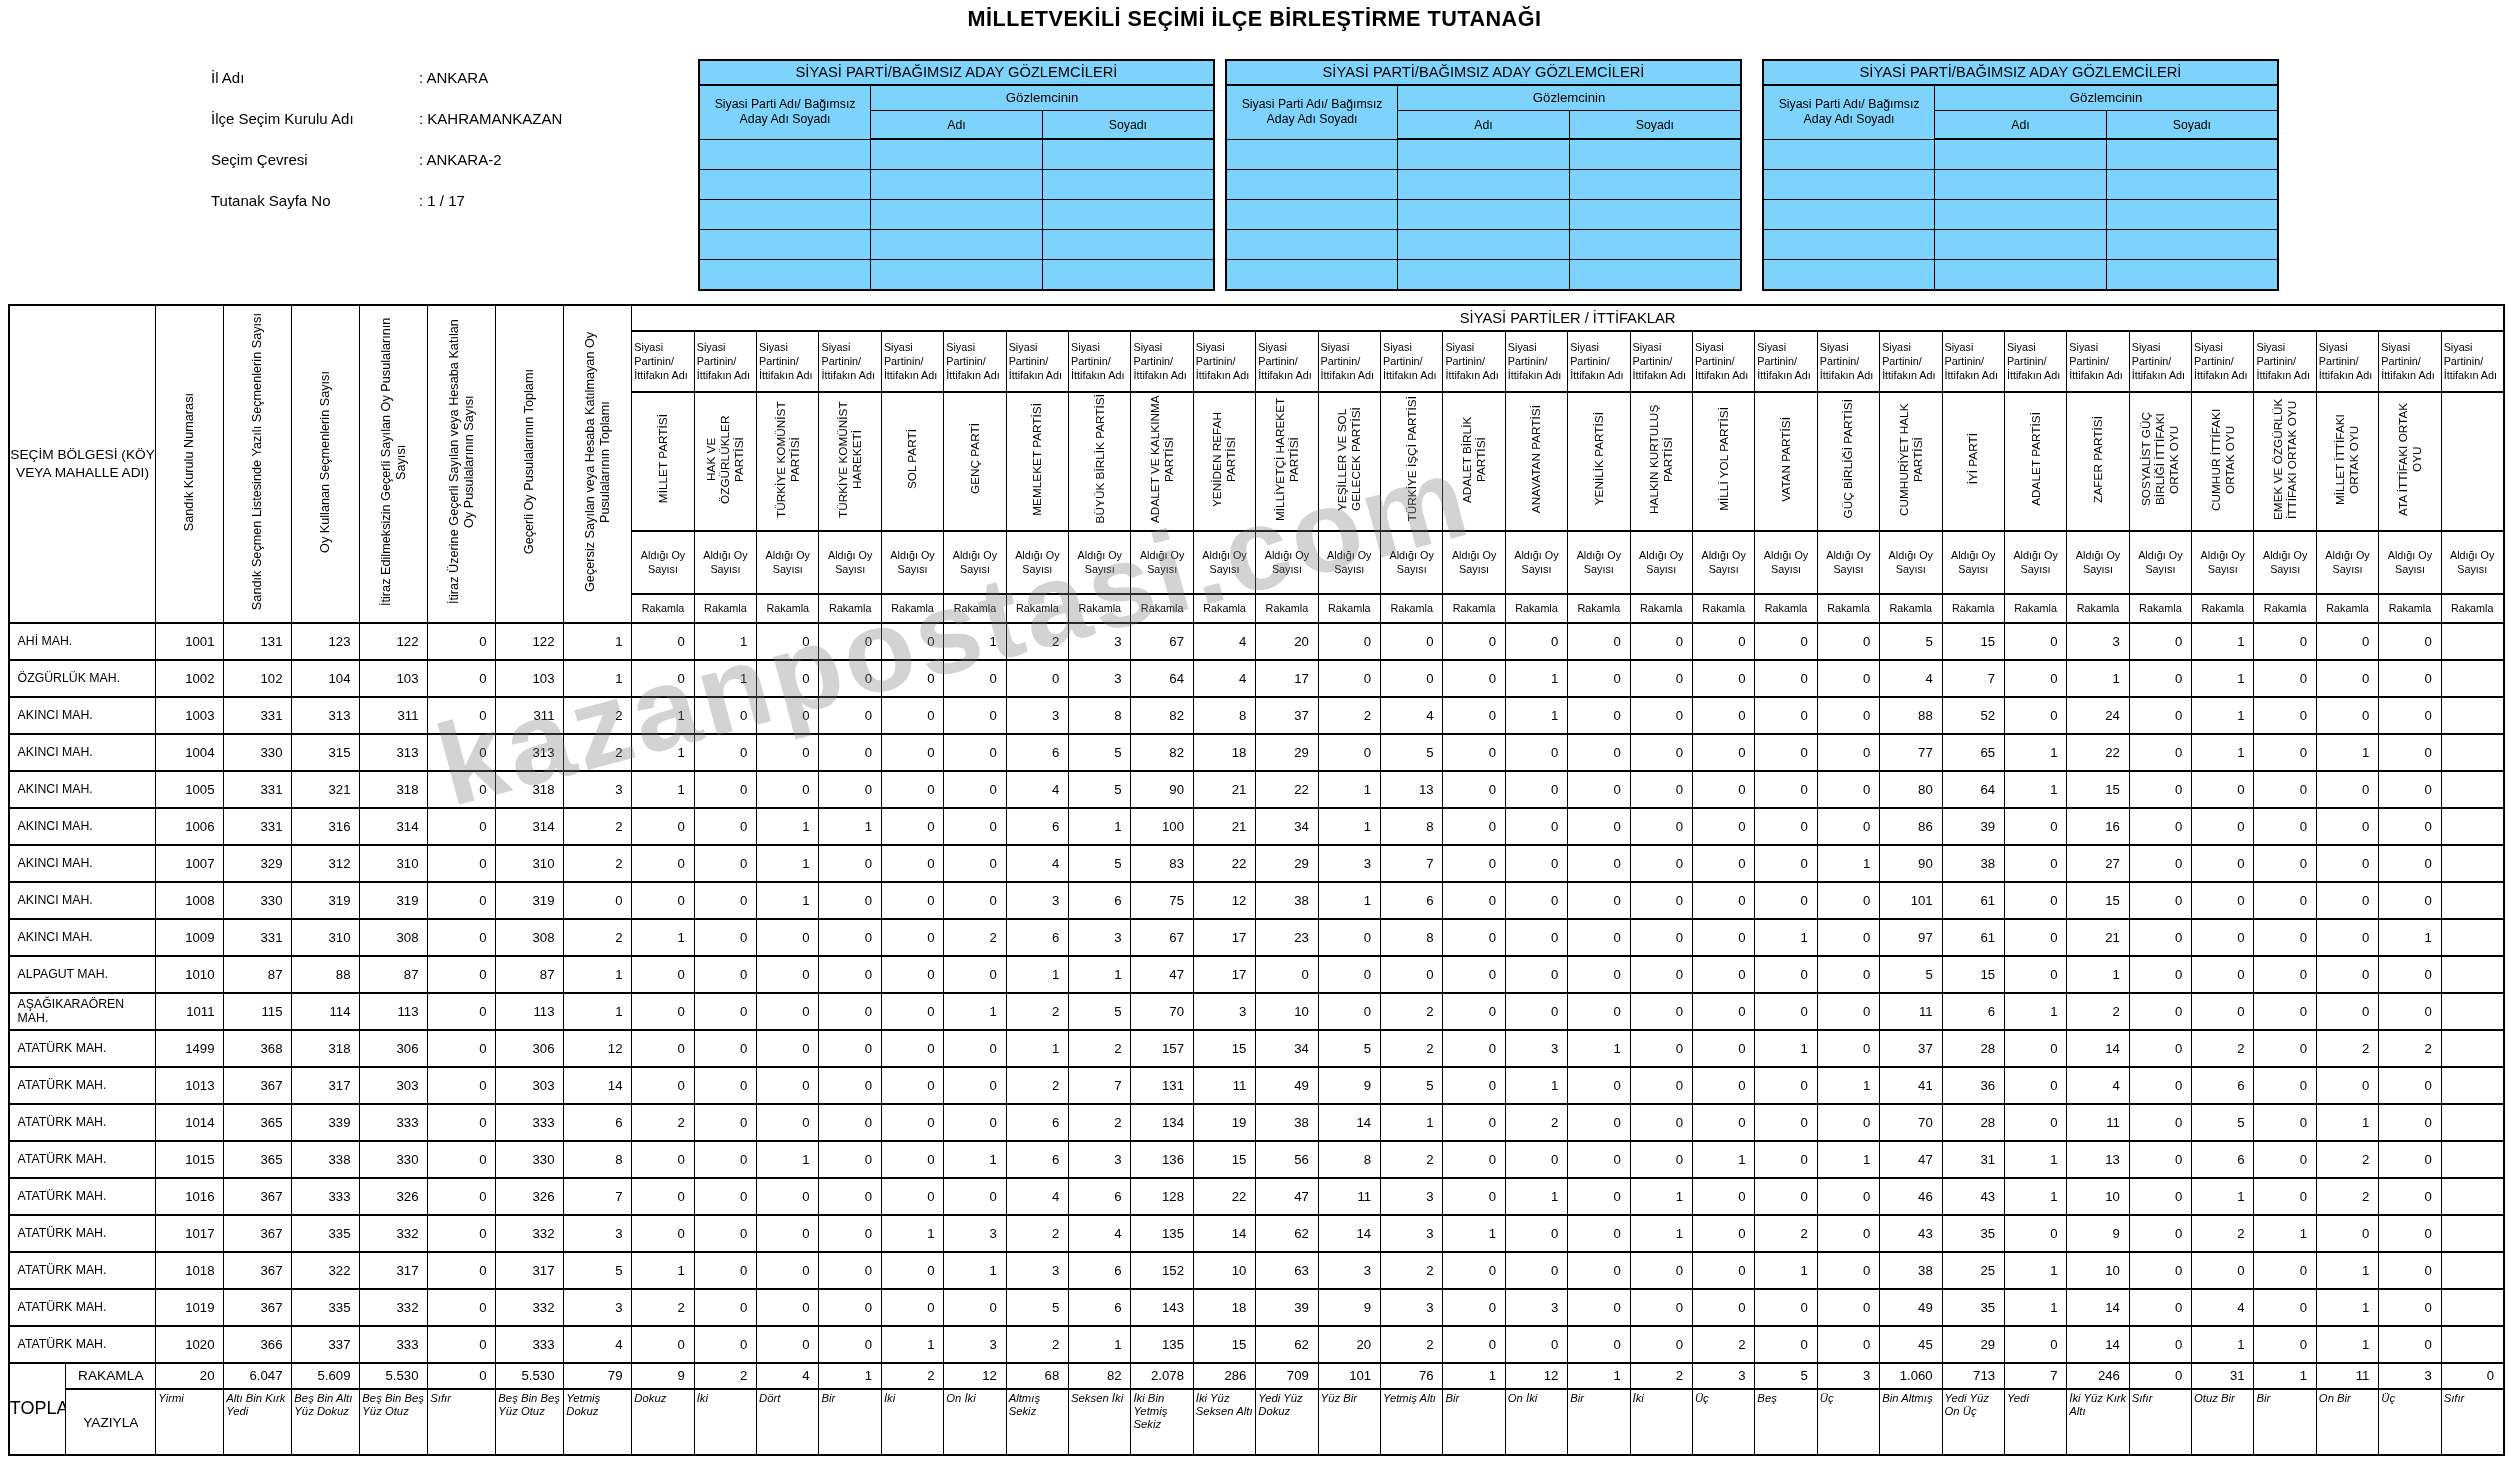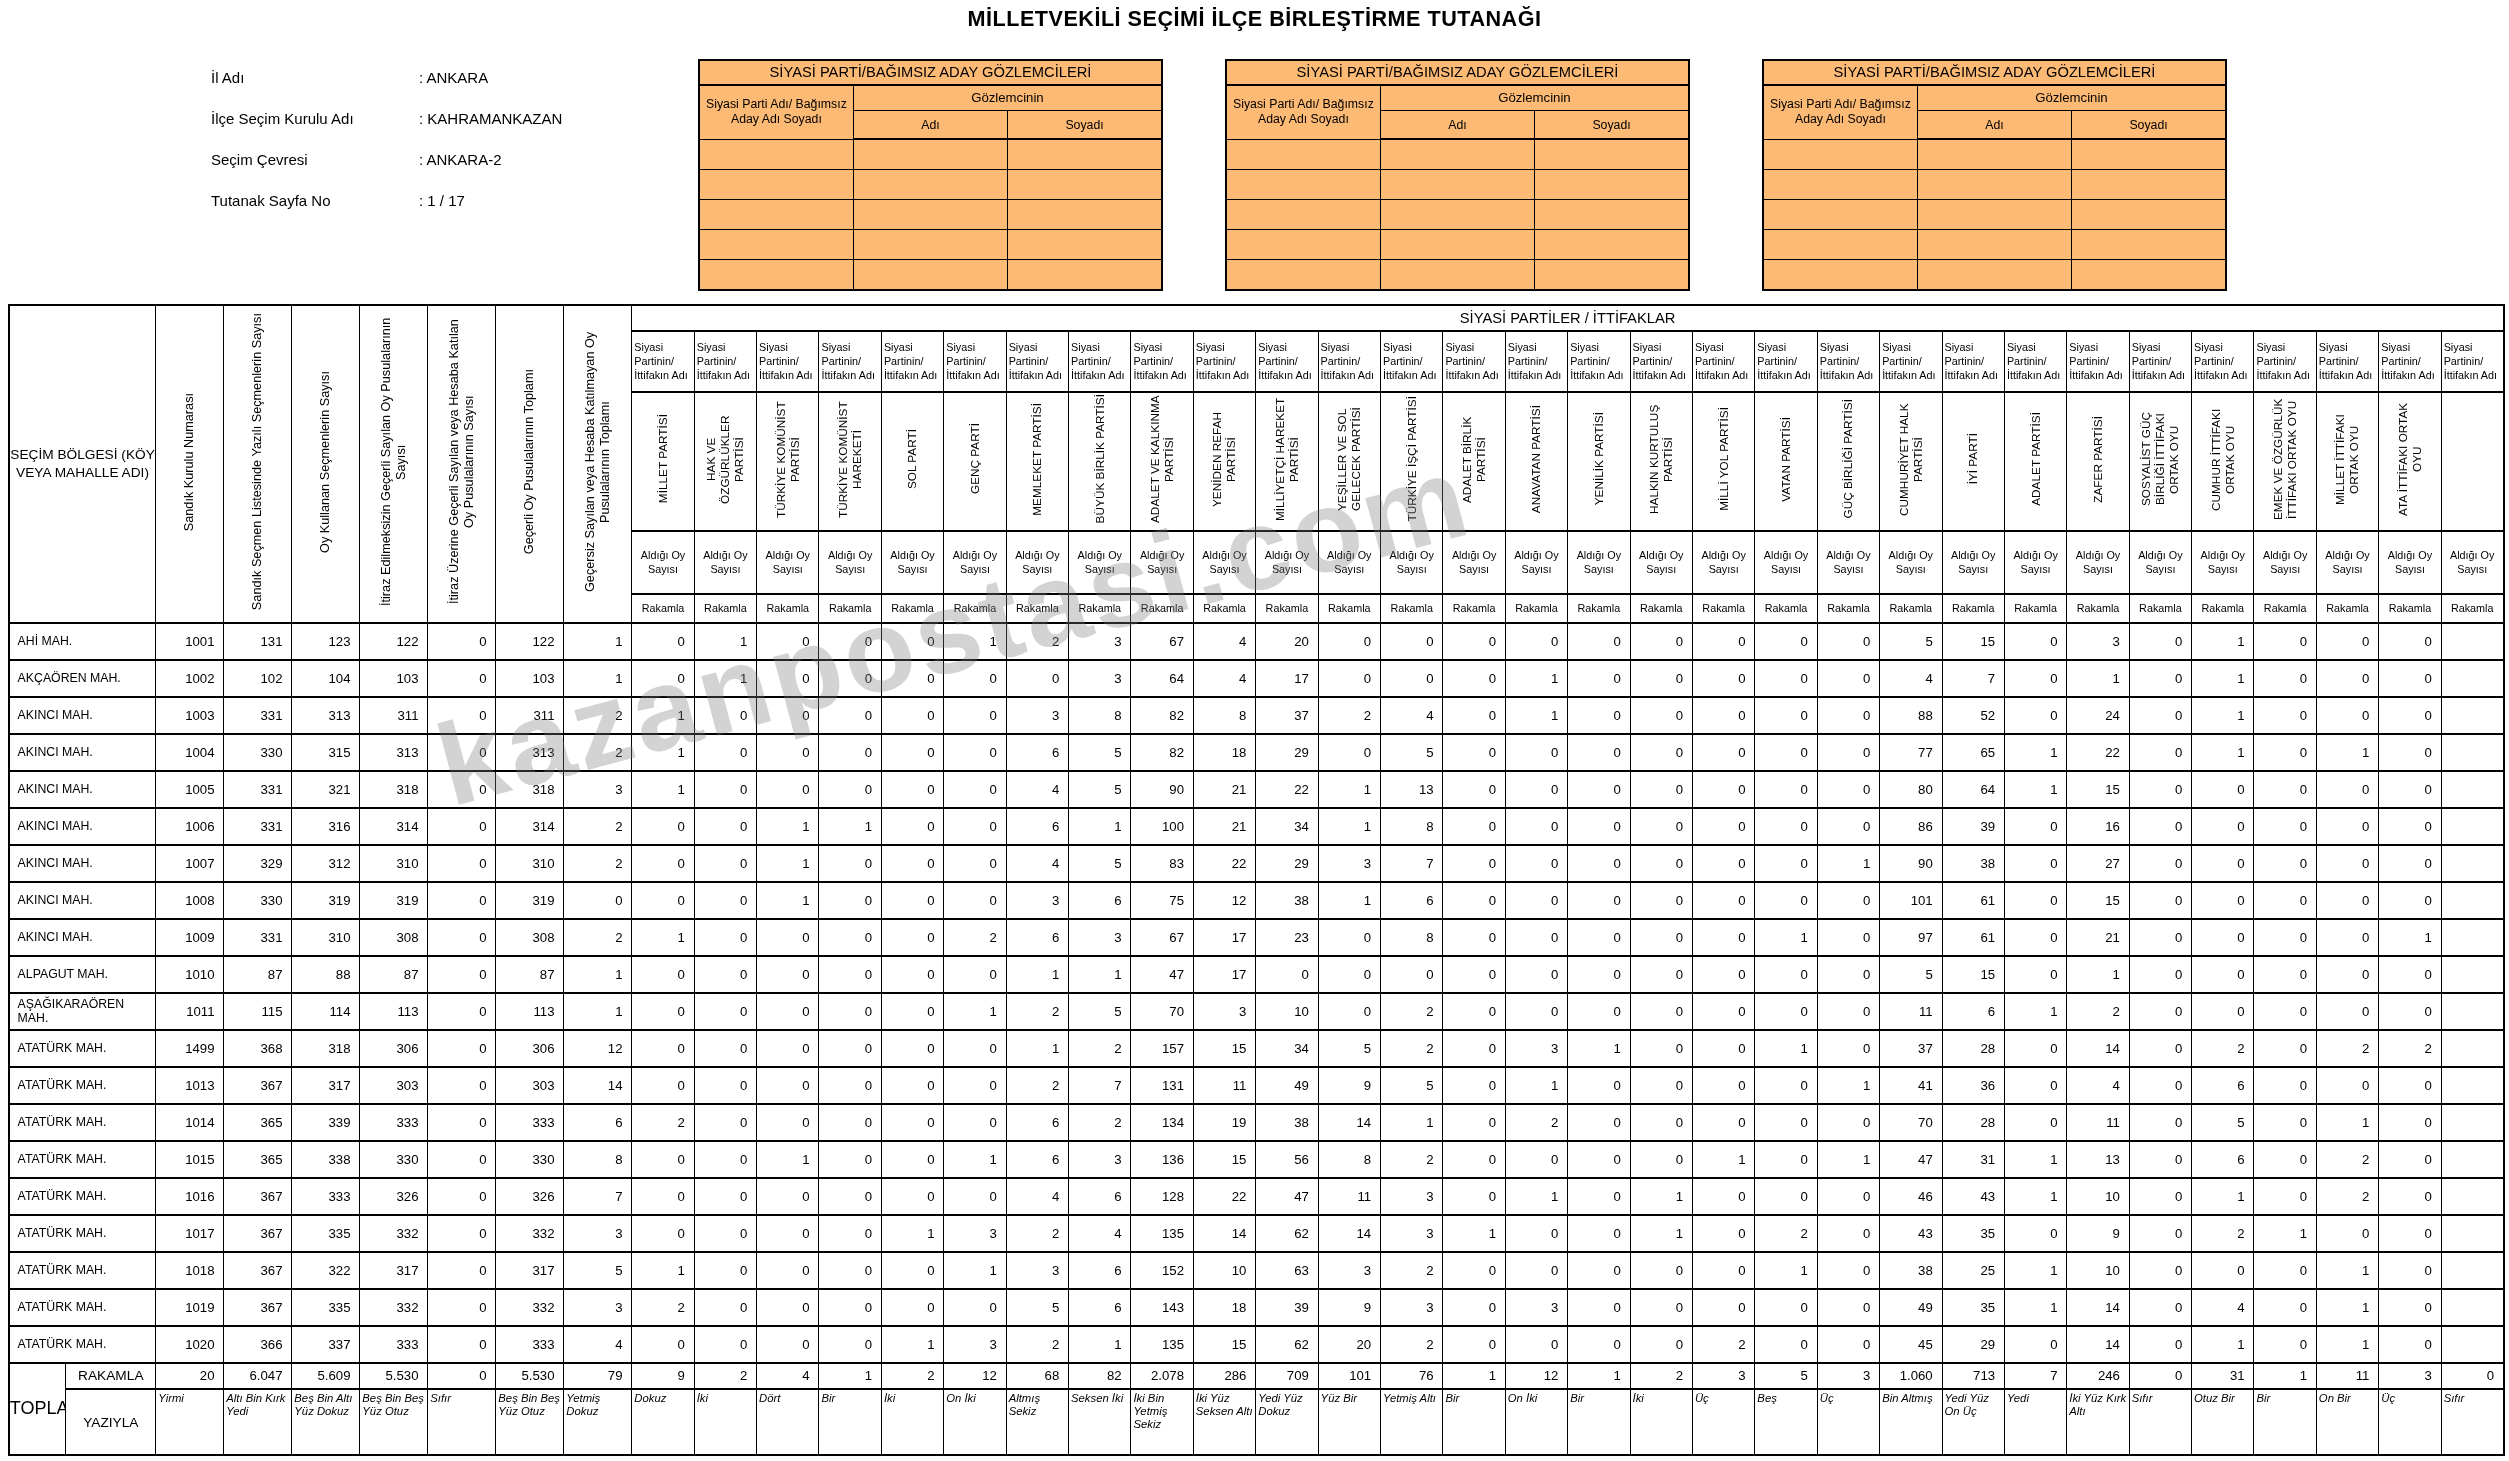--- a/index.html
+++ b/index.html
@@ -8,22 +8,22 @@
 
   .doc-title { position:absolute; top:5.9px; left:0; width:100%; text-align:center;
                font-size:21.6px; font-weight:bold; letter-spacing:0.5px; }
 
   
   .info { position:absolute; left:211px; top:69px; font-size:15px; }
   .info-row { height:41px; display:flex; align-items:flex-start; }
   .info-label { width:208px; }
 
   
-  table.obs { position:absolute; top:59px; width:465px; border-collapse:collapse;
-              table-layout:fixed; border:2.9px solid #000; background:#fdba74; }
+  table.obs { position:absolute; top:59px; width:517px; border-collapse:collapse;
+              table-layout:fixed; border:2.9px solid #000; background:#7dd3fc; }
   .obs td { border:1px solid #000; padding:0; font-weight:normal; overflow:hidden; }
   .obs .obs-title { font-size:14.7px; text-align:center; height:22.5px; border-bottom:2px solid #000; }
   .obs .pcol  { font-size:12.3px; text-align:center; line-height:1.25; }
   .obs .gozl  { font-size:13.2px; text-align:center; height:24.5px; }
   .obs .nscol { font-size:12.3px; text-align:center; height:27.4px; border-bottom:2px solid #000; }
   .obs .blank { height:29px; }
 
   
   table.main { position:absolute; left:7.8px; top:304px; width:2497px;
                border-collapse:collapse; table-layout:fixed; border:2.9px solid #000; }
@@ -425,21 +425,21 @@
             <td class="num">0</td>
             <td class="num">3</td>
             <td class="num">0</td>
             <td class="num">1</td>
             <td class="num">0</td>
             <td class="num">0</td>
             <td class="num">0</td>
             <td class="num"></td>
           </tr>
           <tr class="h-data">
-            <td class="place" colspan="2">AKÇAÖREN MAH.</td>
+            <td class="place" colspan="2">ÖZGÜRLÜK MAH.</td>
             <td class="num">1002</td>
             <td class="num">102</td>
             <td class="num">104</td>
             <td class="num">103</td>
             <td class="num">0</td>
             <td class="num">103</td>
             <td class="num">1</td>
             <td class="num">0</td>
             <td class="num">1</td>
             <td class="num">0</td>

